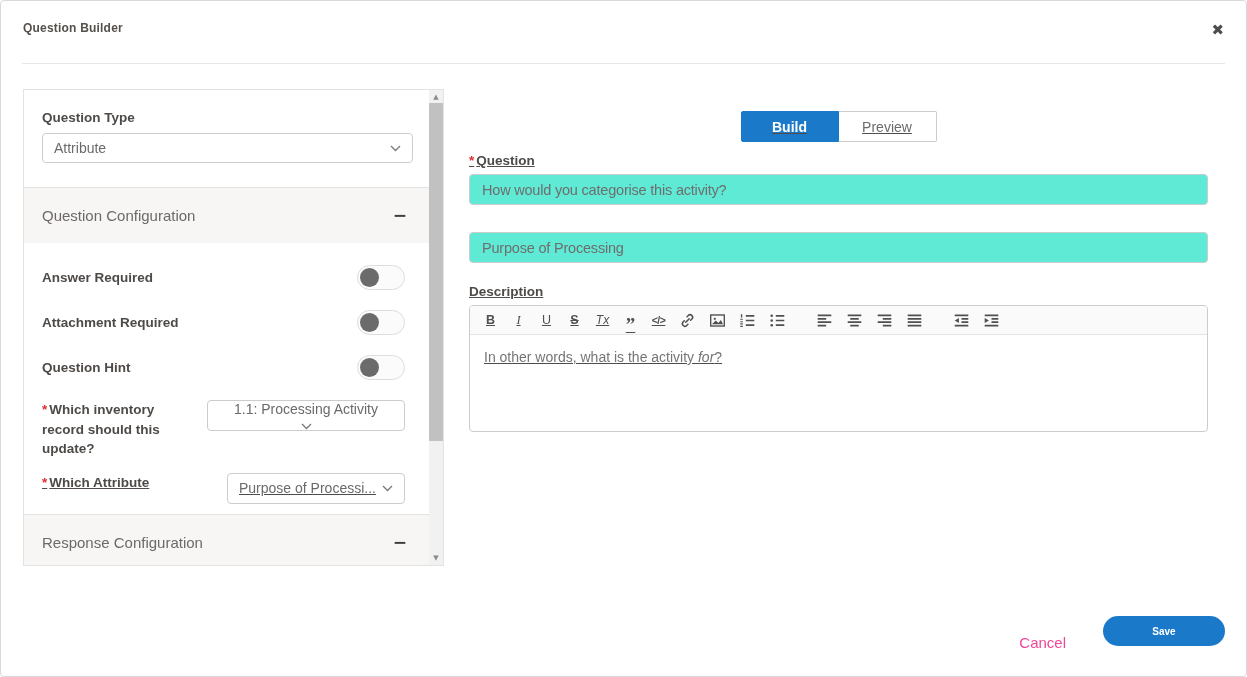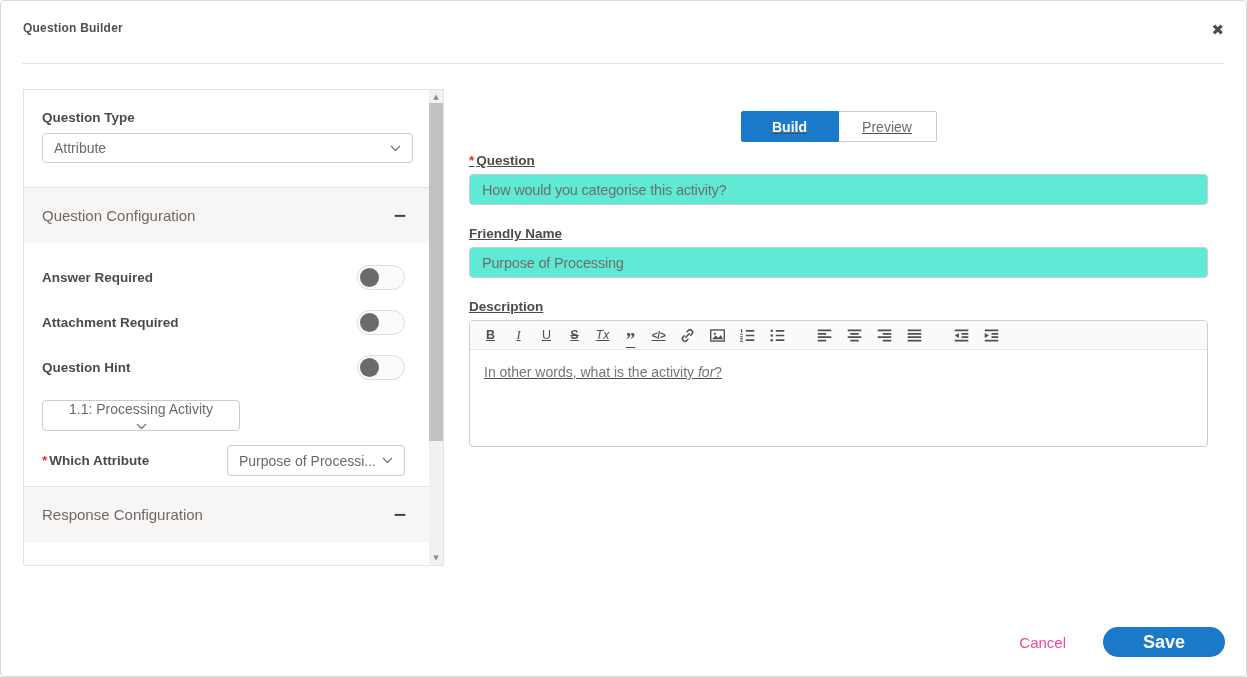--- a/index.html
+++ b/index.html
@@ -39,21 +39,21 @@
   .toggle-row { height:45px; display:flex; align-items:center; justify-content:space-between; }
   .toggle {
     width:48px; height:25px; border:1px solid #ddd; border-radius:13px;
     background:#fbfbfb; position:relative; cursor:pointer; flex:0 0 auto;
   }
   .toggle .knob { position:absolute; left:2px; top:2px; width:19px; height:19px; border-radius:50%; background:#6b6b6b; }
   .inv-row { margin-top:10px; padding:0 26px 0 18px; display:flex; justify-content:space-between; align-items:flex-start; }
   .inv-label { width:152px; font-size:13.5px; font-weight:bold; color:#4e4a47; line-height:1.45; }
   .req { color:#e22d2d; margin-right:2px; font-weight:bold; }
   .selectbox.small { margin-top:0; width:198px; height:31px;flex-direction:column; }
-  .attr-row { margin-top:14px; padding:0 26px 0 18px; display:flex; justify-content:space-between; align-items:center; }
+  .attr-row { margin-top:14px; padding:0 26px 0 18px; display:flex; justify-content:space-between; align-items:flex-start;text-decoration:underline; }
   .selectbox.smaller { margin-top:0; width:178px; height:31px; }
   .section-header.bottom { margin-top:10px; }
 
   
   .scrollbar { position:absolute; top:0; right:0; width:14px; height:100%; background:#f1f1f1; }
   .scroll-arrow { position:absolute; left:0; width:14px; height:14px; display:flex; align-items:center; justify-content:center; font-size:7px; color:#8a8a8a; cursor:pointer; font-family:"DejaVu Sans",sans-serif; }
   .scroll-arrow.up { top:0; }
   .scroll-arrow.down { bottom:0; }
   .scroll-thumb { position:absolute; left:0; top:13px; width:14px; height:338px; background:#c1c1c1; cursor:grab; }
 
@@ -87,22 +87,22 @@
   .tb-clear { font-style:italic; font-size:12px; }
   .tb-quote { font-family:"Liberation Serif",serif; font-weight:bold; font-size:19px; line-height:10px; padding-top:9px; }
   .tb-code { font-size:10.5px; font-weight:bold; letter-spacing:-0.5px; }
   .tb-gap { margin-left:17px; }
   .editor-body { padding:13px 14px; font-size:14px; color:#757575; line-height:1.4; }
   .editor-body .it { font-style:italic;text-align:center; }
 
   
   .cancel-btn { position:absolute; right:180px; bottom:25px; background:none; border:none; font-size:15px; color:#ec4899; cursor:pointer; font-family:inherit; }
   .save-btn {
-    position:absolute; right:21px; bottom:19px; width:122px; height:30px;
-    background:var(--accent); color:#fff; font-weight:bold; font-size:18px;
+    position:absolute; right:21px; bottom:30px; width:122px; height:30px;
+    background:var(--accent); color:#fff; font-weight:bold; font-size:10px;
     border:none; border-radius:15px; cursor:pointer; font-family:inherit;
   }
 </style>
 </head>
 <body>
 
 <div class="header">
   <div class="title">Question Builder</div>
   <button class="close-btn">✖</button>
 </div>
@@ -140,20 +140,23 @@
       </div>
       <div class="toggle-row">
         <span class="field-label">Question Hint</span>
         <span class="toggle">
             <span class="knob"></span>
           </span>
       </div>
     </div>
 
     <div class="inv-row">
+      <div class="inv-label">
+        <span class="req">*</span><span>Which inventory record should this update?</span>
+      </div>
       <div class="selectbox small">
         <span>1.1: Processing Activity</span>
         <svg width="11" height="7" viewBox="0 0 11 7">
             <polyline points="1,1 5.5,5.5 10,1" fill="none" stroke="#777" stroke-width="1.3"></polyline>
           </svg>
       </div>
     </div>
 
     <div class="attr-row">
       <div class="inv-label" style="width:auto;">
@@ -188,21 +191,20 @@
   </div>
 
   <div class="form-row first">
     <div class="field-label">
       <span class="req">*</span><span>Question</span>
     </div>
     <input class="text-input" type="text" value="How would you categorise this activity?" style="">
   </div>
 
   <div class="form-row">
-    <div class="field-label">Friendly Name</div>
     <input class="text-input" type="text" value="Purpose of Processing" style="">
   </div>
 
   <div class="form-row">
     <div class="field-label">Description</div>
     <div class="editor">
       <div class="toolbar">
         <button class="tb-btn tb-bold">B</button>
         <button class="tb-btn tb-italic">I</button>
         <button class="tb-btn tb-underline">U</button>

